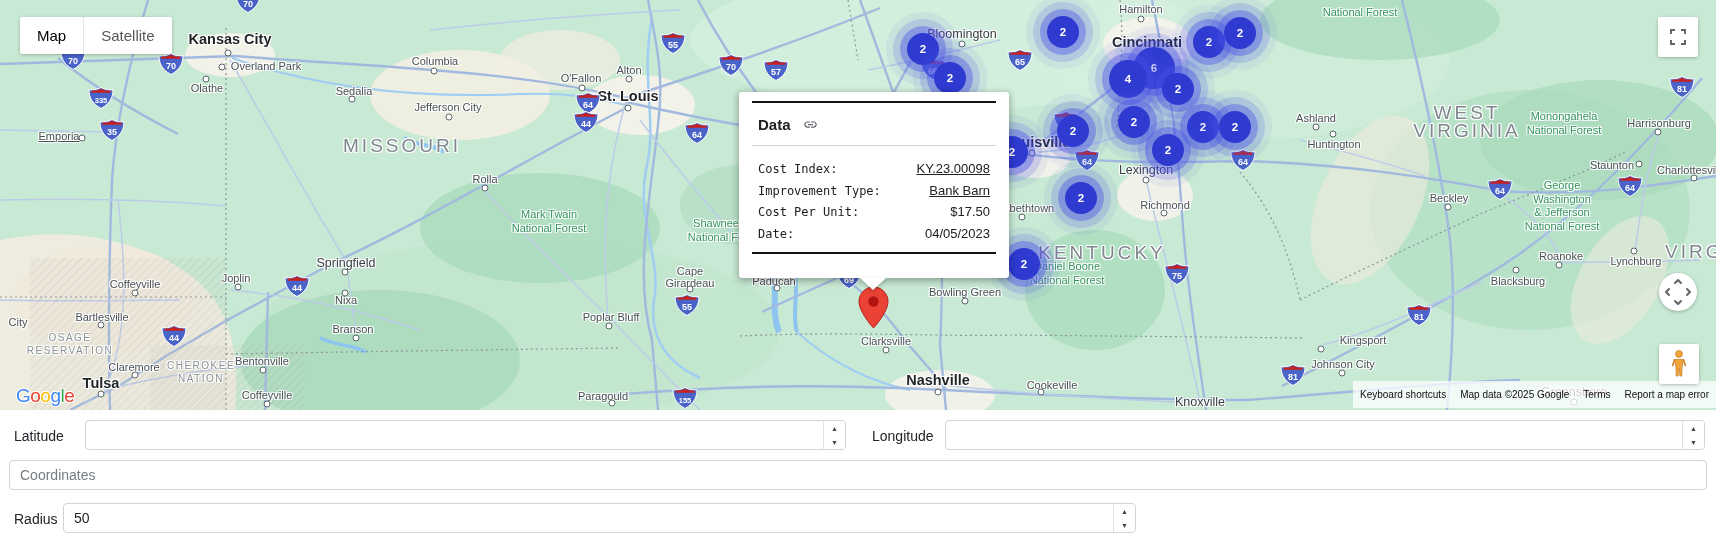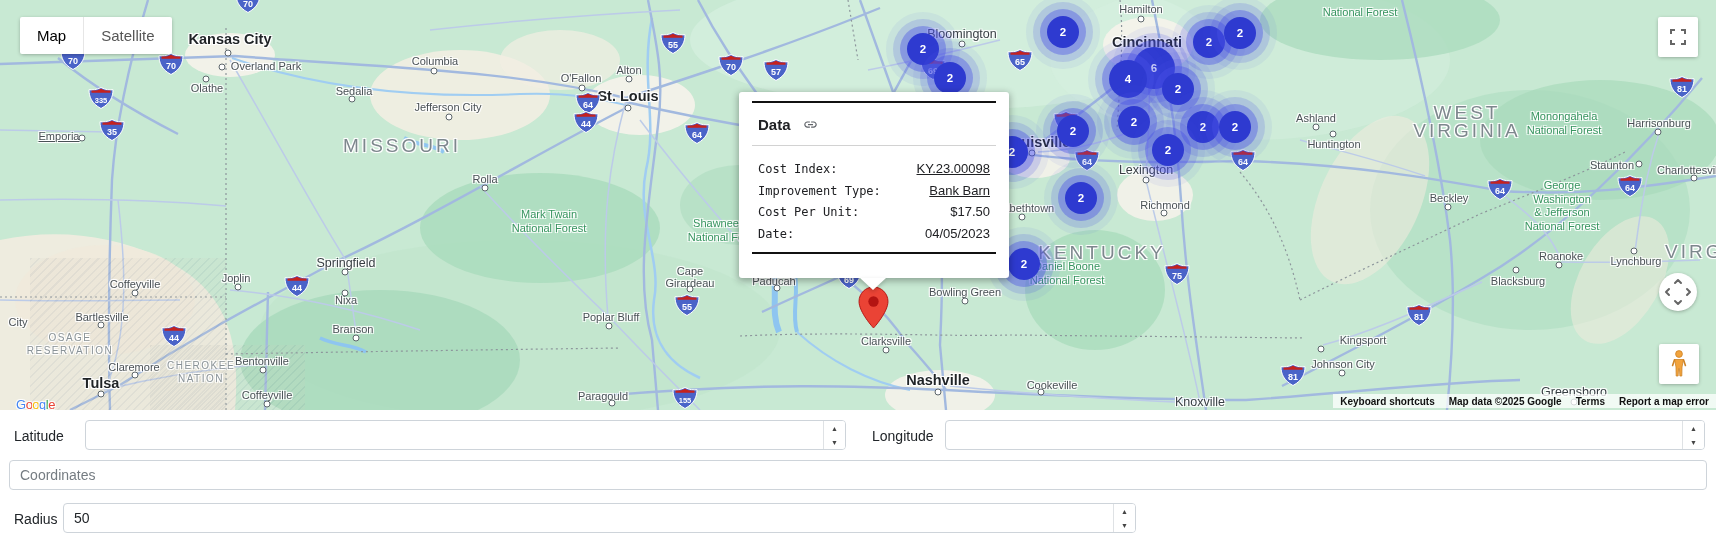--- a/index.html
+++ b/index.html
@@ -39,23 +39,23 @@
   .iw .rvalue.link{text-decoration:underline;cursor:pointer;}
   .iw .hr-bottom{margin-top:5px;}
   
   .typectl{position:absolute;left:20px;top:17px;height:37px;z-index:8;display:flex;background:#fff;border-radius:2px;box-shadow:0 1px 4px -1px rgba(0,0,0,0.4);cursor:pointer;}
   .typectl .seg{display:flex;align-items:center;justify-content:center;font-size:15px;padding:0 17px;}
   .typectl .seg.on{color:#000;font-weight:500;}
   .typectl .seg.off{color:#565656;border-left:1px solid #e6e6e6;}
   .fullscreen{position:absolute;left:1658px;top:17px;width:40px;height:40px;background:#fff;border-radius:2px;z-index:8;box-shadow:0 1px 4px -1px rgba(0,0,0,0.4);display:flex;align-items:center;justify-content:center;cursor:pointer;}
   .panctl{position:absolute;left:1659px;top:273px;width:38px;height:38px;background:#fff;border-radius:50%;z-index:8;box-shadow:0 1px 4px -1px rgba(0,0,0,0.4);display:flex;align-items:center;justify-content:center;cursor:pointer;}
   .pegman{position:absolute;left:1659px;top:344px;width:40px;height:40px;background:#fff;border-radius:2px;z-index:8;box-shadow:0 1px 4px -1px rgba(0,0,0,0.4);display:flex;align-items:center;justify-content:center;cursor:grab;}
-  .glogo{position:absolute;left:16px;top:385px;z-index:6;font-size:13px;font-weight:500;letter-spacing:-0.5px;
-         text-shadow:-1px -1px 0 rgba(255,255,255,.8),1px -1px 0 rgba(255,255,255,.8),-1px 1px 0 rgba(255,255,255,.8),1px 1px 0 rgba(255,255,255,.8);cursor:pointer;margin-top:12px;}
-  .attrib{position:absolute;right:0;bottom:2px;z-index:6;display:flex;align-items:center;background:rgba(255,255,255,0.75);font-size:10px;color:#111;height:14px;font-weight:bold;}
+  .glogo{position:absolute;left:16px;top:385px;z-index:6;font-size:19px;font-weight:500;letter-spacing:-0.5px;
+         text-shadow:-1px -1px 0 rgba(255,255,255,.8),1px -1px 0 rgba(255,255,255,.8),-1px 1px 0 rgba(255,255,255,.8),1px 1px 0 rgba(255,255,255,.8);cursor:pointer;}
+  .attrib{position:absolute;right:0;bottom:2px;z-index:6;display:flex;align-items:center;background:rgba(255,255,255,0.75);font-size:10px;color:#111;height:27px;}
   .attrib span{padding:0 7px;white-space:nowrap;}
   .attrib .lnk{cursor:pointer;}
   
   .formlbl{position:absolute;font-size:14px;color:#212529;}
   .inp{position:absolute;box-sizing:border-box;height:30px;border:1px solid #ced4da;border-radius:4px;background:#fff;font-family:"Liberation Sans",sans-serif;font-size:14px;color:#212529;padding:0 10px;outline:none;}
   .inp::placeholder{color:#757c82;}
   .inpwrap{position:absolute;}
   .inpwrap .inp{position:absolute;left:0;top:0;width:100%;}
   .spin{position:absolute;right:1px;top:1px;bottom:1px;width:21px;display:flex;flex-direction:column;background:#fff;border-left:1px solid #dfe2e5;border-radius:0 3px 3px 0;z-index:2;}
   .spin .sb{flex:1;display:flex;align-items:center;justify-content:center;font-size:7px;color:#444;cursor:pointer;line-height:1;}

